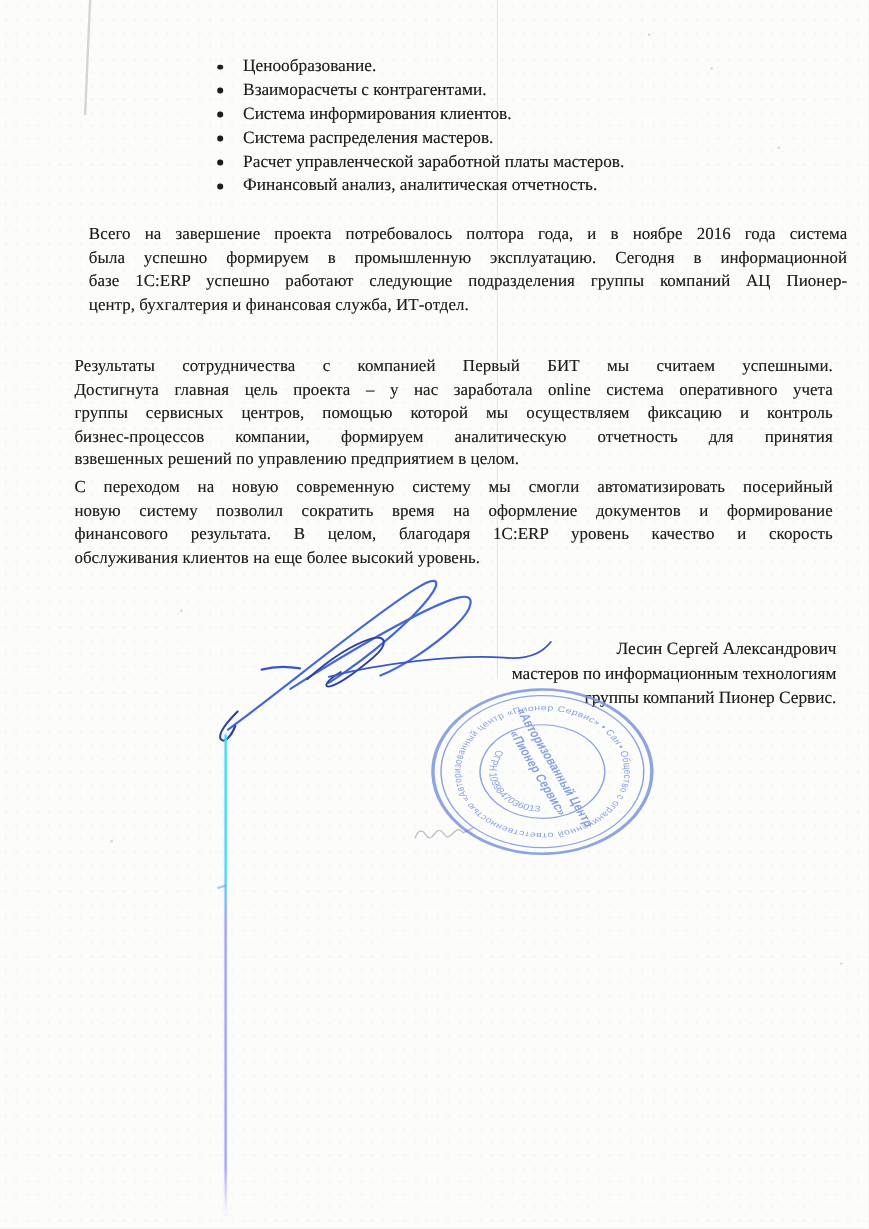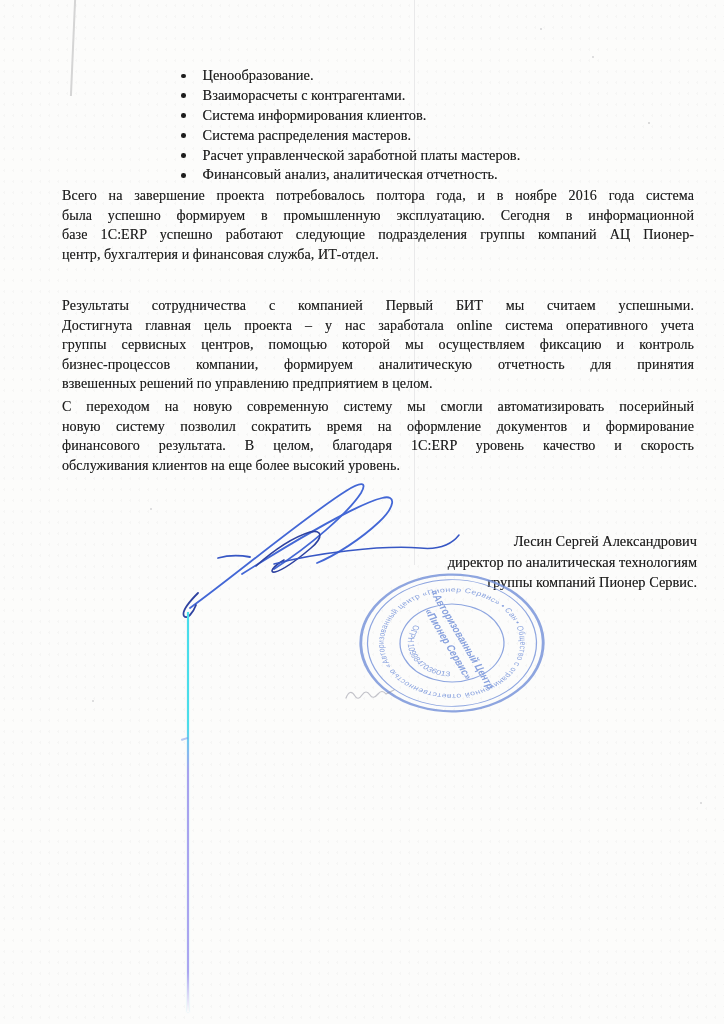--- a/index.html
+++ b/index.html
@@ -5,21 +5,21 @@
   html,body{margin:0;padding:0;background:#e9e9e9;}
   .page{
     position:relative;width:724px;height:1024px;overflow:hidden;
     background:#fcfcfb;
     background-image:radial-gradient(rgba(90,90,90,0.035) 1px, transparent 1px);
     background-size:9px 11px;
     font-family:"Liberation Serif","DejaVu Serif",serif;
     color:#1f1f1f;
   }
   .scan-line{position:absolute;pointer-events:none;}
-  .bullets{position:absolute;left:181px;top:66px;width:480px;list-style:none;margin:0;padding:0;}
+  .bullets{position:absolute;left:181px;top:46px;width:480px;list-style:none;margin:0;padding:0;}
   .bullets li{display:flex;align-items:flex-start;height:19.9px;line-height:19.9px;font-size:14.4px;}
   .bullets .dot{flex:0 0 auto;width:4.6px;height:4.6px;border-radius:50%;background:#1d1d1d;margin:7.6px 17px 0 0;}
   .para{position:absolute;left:62px;width:632px;}
   .pline{
     height:19.6px;line-height:19.6px;font-size:14.1px;
     text-align:justify;text-align-last:justify;
     white-space:normal;letter-spacing:0.05px;
     text-shadow:0 0 0.4px rgba(20,20,20,0.5);
   }
   .pline.last{text-align-last:left;}
@@ -79,21 +79,21 @@
     <li>
         <span class="dot"></span>
         <span class="txt">Расчет управленческой заработной платы мастеров.</span>
       </li>
     <li>
         <span class="dot"></span>
         <span class="txt">Финансовый анализ, аналитическая отчетность.</span>
       </li>
   </ul>
 
-  <div class="para" style="top:186px;">
+  <div class="para" style="top:186px;margin-left:12px;">
     <div class="pline">Всего на завершение проекта потребовалось полтора года, и в ноябре 2016 года система</div>
     <div class="pline">была успешно формируем в промышленную эксплуатацию. Сегодня в информационной</div>
     <div class="pline">базе 1С:ERP успешно работают следующие подразделения группы компаний АЦ Пионер-</div>
     <div class="pline last">центр, бухгалтерия и финансовая служба, ИТ-отдел.</div>
   </div>
 
   <div class="para" style="top:296px;">
     <div class="pline">Результаты сотрудничества с компанией Первый БИТ мы считаем успешными.</div>
     <div class="pline">Достигнута главная цель проекта – у нас заработала online система оперативного учета</div>
     <div class="pline">группы сервисных центров, помощью которой мы осуществляем фиксацию и контроль</div>
@@ -103,21 +103,21 @@
 
   <div class="para" style="top:397px;">
     <div class="pline">С переходом на новую современную систему мы смогли автоматизировать посерийный</div>
     <div class="pline">новую систему позволил сократить время на оформление документов и формирование</div>
     <div class="pline">финансового результата. В целом, благодаря 1С:ERP уровень качество и скорость</div>
     <div class="pline last">обслуживания клиентов на еще более высокий уровень.</div>
   </div>
 
   <div class="sign-block">
     <div>Лесин Сергей Александрович</div>
-    <div>директор по аналитическая технологиям</div>
+    <div>мастеров по информационным технологиям</div>
     <div>группы компаний Пионер Сервис.</div>
   </div>
 
   <svg class="signature" viewBox="0 0 345 145">
     <g fill="none" stroke="#2d4fc2" stroke-width="1.8" stroke-linecap="round" stroke-linejoin="round" opacity="0.95">
       <path d="M80,80 C91,77 101,77 112,79"></path>
       <path d="M52,130 C95,99 168,38 208,13 C222,4 230,3 223,15 C210,35 172,68 136,91" stroke="#3a60d4"></path>
       <path d="M104,96 C142,72 216,27 244,20 C259,16 257,29 241,44 C223,61 198,77 179,85" stroke="#3a60d4"></path>
       <path d="M118,88 C136,72 156,59 172,54 C184,51 186,59 173,70 C160,81 146,92 137,94 C131,95 134,89 146,82" stroke="#24399c" stroke-width="1.6"></path>
       <path d="M136,86 C178,75 243,67 282,70 C302,72 314,66 321,57" stroke-width="1.5"></path>

